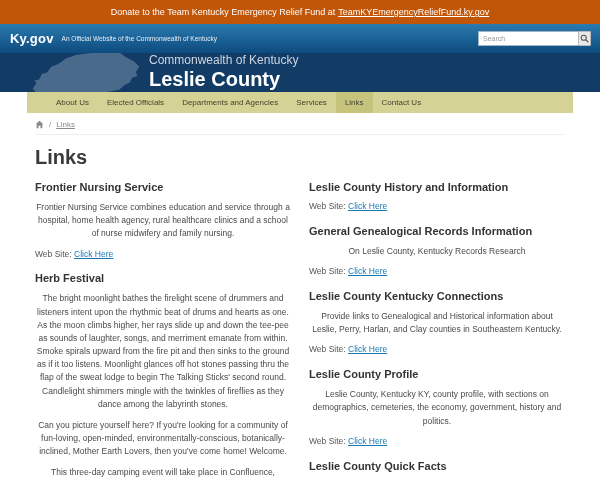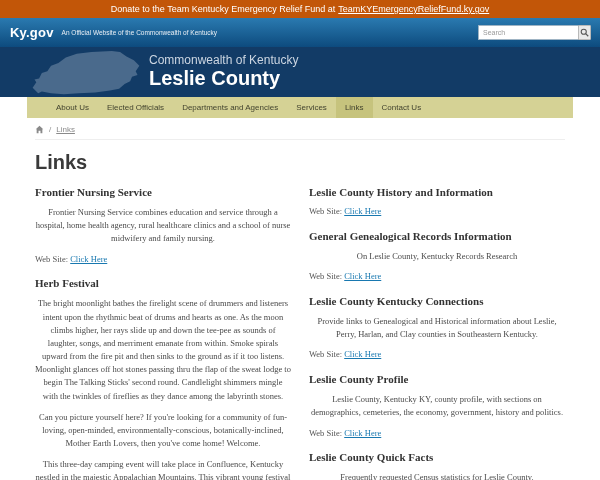--- a/index.html
+++ b/index.html
@@ -1,37 +1,37 @@
 <!DOCTYPE html>
 <html><head>
 <meta charset="utf-8">
 <style>
   * { margin:0; padding:0; box-sizing:border-box; }
   html,body { width:600px; height:480px; overflow:hidden; background:#fff;
     font-family:"Liberation Sans","DejaVu Sans",sans-serif; }
 
   
-  .donate-banner { height:18px; background:#c25608; color:#fff; font-size:9px;
+  .donate-banner { height:24px; background:#c25608; color:#fff; font-size:9px;
     display:flex; align-items:center; justify-content:center; }
   .donate-banner a { color:#fff; font-weight:normal; text-decoration:underline; margin-left:3px; cursor:pointer; }
 
   
   .topbar { height:29px; background:linear-gradient(#2a7ab0,#0d4b7e);
     display:flex; align-items:center; padding:0 9px 0 10px; }
   .kygov-logo { color:#fff; font-size:13px; font-weight:bold; letter-spacing:.2px; }
   .topbar-tagline { color:#e8eef4; font-size:6.5px; margin-left:8px; flex:1; }
   .searchwrap { display:flex; width:113px; height:15px; }
   .searchwrap input { flex:1; border:1px solid #9fb4c4; border-right:none; font-size:7px;
     padding:0 4px; color:#333; outline:none; border-radius:1px 0 0 1px; }
   .searchwrap input::placeholder { color:#999; }
   .search-btn { width:18px; background:#e9e9e9; border:1px solid #b9b9b9; cursor:pointer;
     display:flex; align-items:center; justify-content:center; border-radius:0 1px 1px 0; }
 
   
-  .hero { height:50px; background:#123b66; position:relative; overflow:hidden; }
+  .hero { height:39px; background:#123b66; position:relative; overflow:hidden; }
   .hero-inner { width:546px; margin:0 auto; height:100%; display:flex; align-items:center; }
   .ky-shape { width:118px; height:46px; margin-top:4px; flex:none; }
   .hero-text { margin-left:4px; line-height:1.15; }
   .hero-line1 { color:#ccd6e2; font-size:12px; }
   .hero-line2 { color:#ffffff; font-size:20px; font-weight:bold; }
 
   
   .navbar-wrap { background:#fff; }
   .navbar { width:546px; margin:0 auto; background:#d5d295; height:21px;
     display:flex; align-items:stretch; padding-left:20px; }
@@ -45,21 +45,21 @@
     border-bottom:1px solid #eeeeee; font-size:8px; color:#8a8a8a; }
   .breadcrumb a { color:#8a8a8a; text-decoration:underline; cursor:pointer; display:flex; align-items:center;}
   .breadcrumb .sep { margin:0 5px; text-decoration:none; }
   .home-ic { width:9px; height:9px; fill:#8a8a8a; }
 
   .page-title { font-size:20px; font-weight:bold; color:#3a3a3a; margin:11px 0 12px; }
 
   .cols { display:flex; gap:18px; }
   .col { flex:1; min-width:0; }
 
-  .section { margin-bottom:12px;font-family:Liberation Serif, serif; }
+  .section { margin-bottom:12px; }
   .section h3 { font-size:11px; font-weight:bold; color:#333; margin:0 0 8px; }
   .section p { font-size:8.5px; color:#4a4a4a; line-height:1.55; margin:0 0 8px;text-align:center; }
   .web-row { font-size:8.5px; color:#555; line-height:1.4; }
   .web-row a { color:#1878b0; text-decoration:underline; cursor:pointer; }
 </style>
 </head>
 <body>
 
 <div class="donate-banner">
   <span>Donate to the Team Kentucky Emergency Relief Fund at</span>

